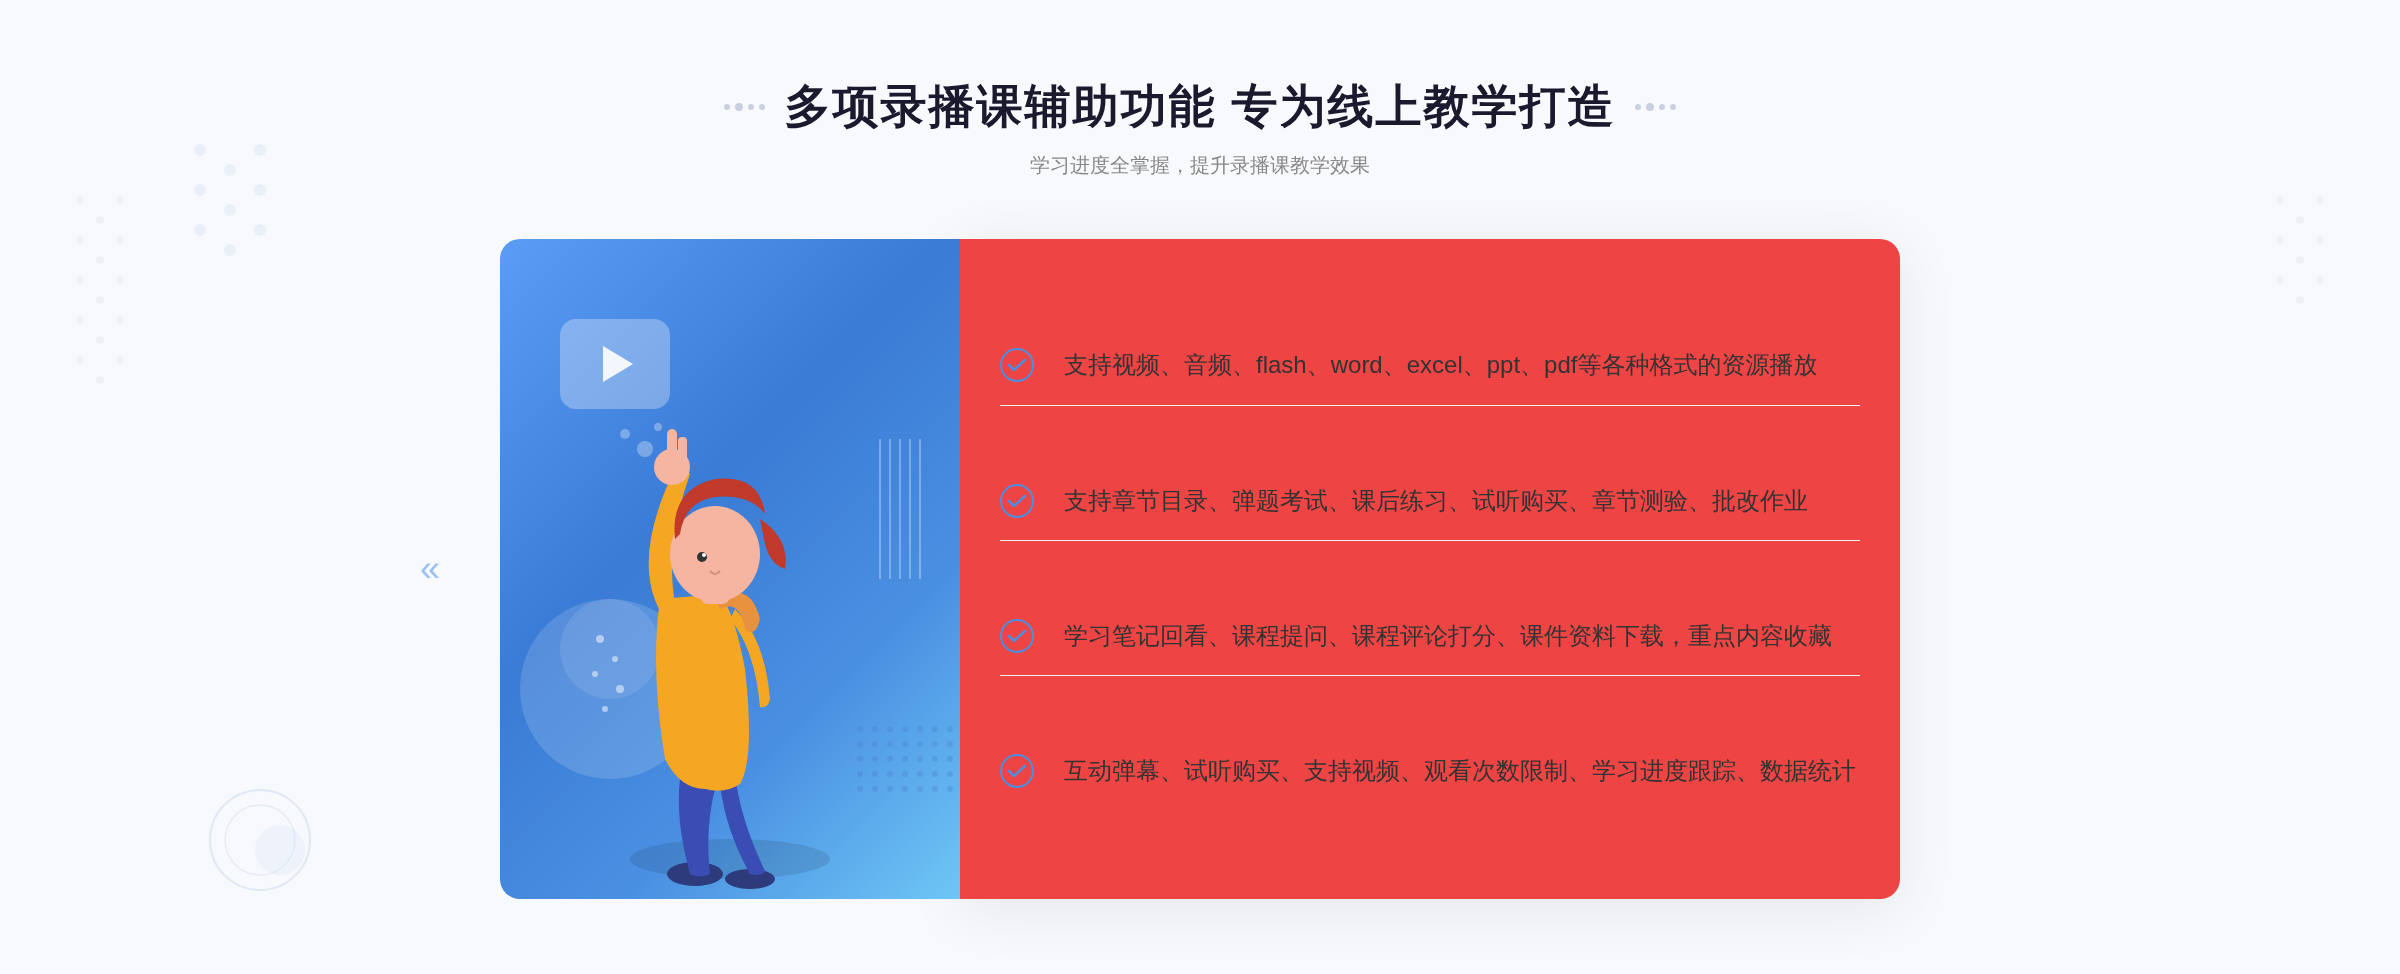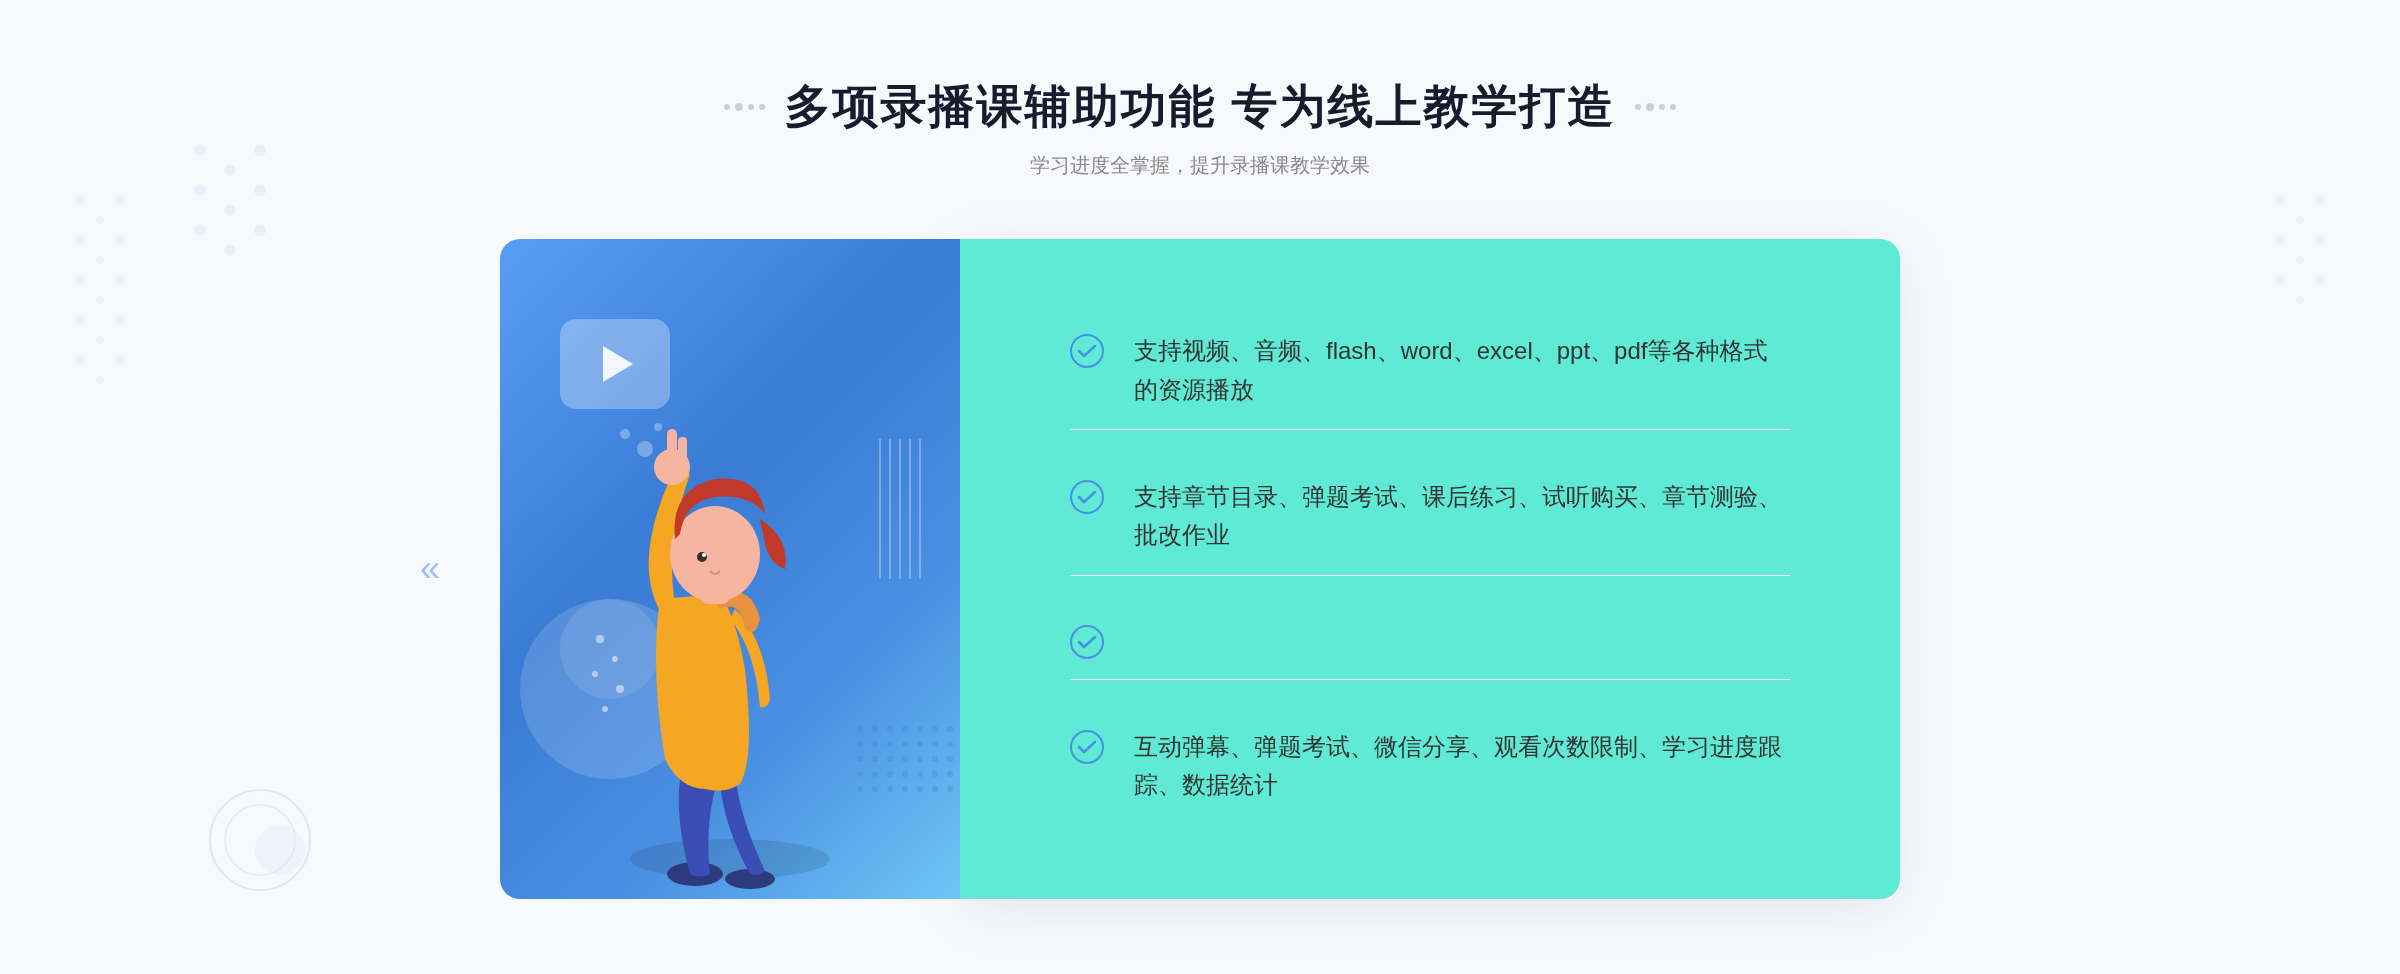--- a/index.html
+++ b/index.html
@@ -97,23 +97,23 @@
       background: linear-gradient(135deg, #5b9cf6 0%, #3a7bd5 40%, #4a90e2 70%, #6ec6f5 100%);
       border-radius: 20px 0 0 20px;
       position: relative;
       overflow: visible;
       flex-shrink: 0;
     }
 
     
     .features-card {
       flex: 1;
-      background: #5eead4;
+      background: #ef4444;
       border-radius: 0 20px 20px 0;
-      padding: 60px 110px;
+      padding: 60px 40px;
       display: flex;
       flex-direction: column;
       justify-content: space-around;
       box-shadow: 0 10px 60px rgba(0,0,0,0.08);
     }
 
     .feature-item {
       display: flex;
       align-items: flex-start;
       gap: 30px;
@@ -411,28 +411,29 @@
           <polyline points="9,17 14,22 25,12" fill="none" stroke="#4a90e2" stroke-width="2.5" stroke-linecap="round" stroke-linejoin="round"></polyline>
         </svg>
         <span class="feature-text">支持章节目录、弹题考试、课后练习、试听购买、章节测验、批改作业</span>
       </div>
 
       <div class="feature-item">
         <svg class="check-icon" viewBox="0 0 34 34">
           <circle cx="17" cy="17" r="16" fill="none" stroke="#4a90e2" stroke-width="2"></circle>
           <polyline points="9,17 14,22 25,12" fill="none" stroke="#4a90e2" stroke-width="2.5" stroke-linecap="round" stroke-linejoin="round"></polyline>
         </svg>
+        <span class="feature-text">学习笔记回看、课程提问、课程评论打分、课件资料下载，重点内容收藏</span>
       </div>
 
       <div class="feature-item">
         <svg class="check-icon" viewBox="0 0 34 34">
           <circle cx="17" cy="17" r="16" fill="none" stroke="#4a90e2" stroke-width="2"></circle>
           <polyline points="9,17 14,22 25,12" fill="none" stroke="#4a90e2" stroke-width="2.5" stroke-linecap="round" stroke-linejoin="round"></polyline>
         </svg>
-        <span class="feature-text">互动弹幕、弹题考试、微信分享、观看次数限制、学习进度跟踪、数据统计</span>
+        <span class="feature-text">互动弹幕、试听购买、支持视频、观看次数限制、学习进度跟踪、数据统计</span>
       </div>
 
     </div>
 
   </div>
 
   <div style="position:absolute; bottom:60px; left:200px;">
     <svg width="140" height="140" viewBox="0 0 140 140">
       <circle cx="60" cy="70" r="50" fill="none" stroke="#c8d8f0" stroke-width="2" opacity="0.5"></circle>
       <circle cx="60" cy="70" r="35" fill="none" stroke="#c8d8f0" stroke-width="1.5" opacity="0.4"></circle>

